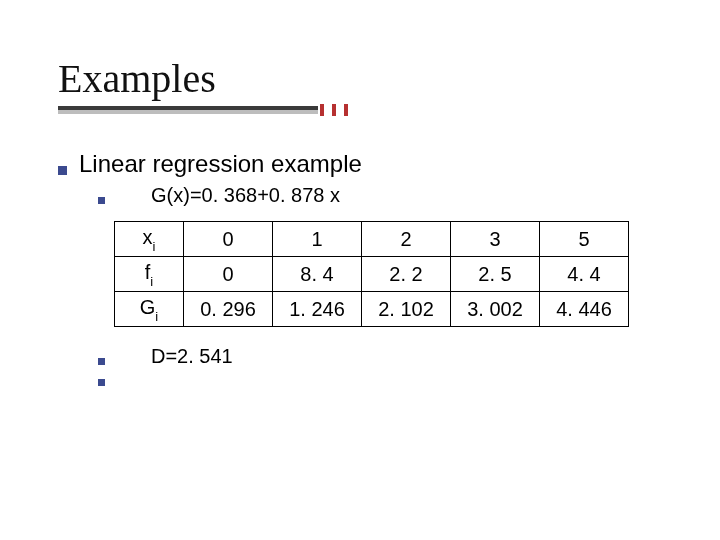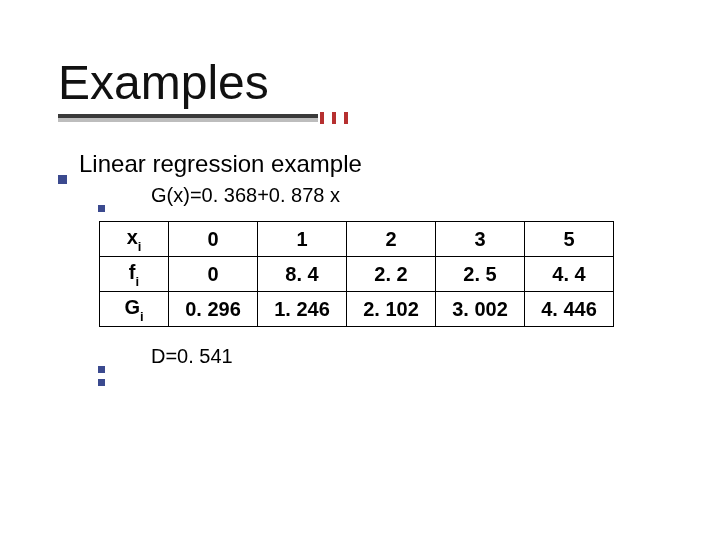--- a/index.html
+++ b/index.html
@@ -17,22 +17,22 @@
     width: 720px;
     height: 540px;
     box-sizing: border-box;
   }
   .title-block {
     position: absolute;
     left: 58px;
     top: 58px;
   }
   .title-text {
-    font-family: Liberation Sans, sans-serif;
-    font-size: 48px;
+    font-family: Liberation Serif, serif;
+    font-size: 40px;
     line-height: 1.05;
     color: #111;
   }
   .title-underline {
     margin-top: 6px;
     height: 6px;
     width: 310px;
     position: relative;
   }
   .title-underline .bar-dark {
@@ -63,21 +63,21 @@
   .title-underline .tick.t3 { left: 286px; }
 
   .content {
     position: absolute;
     left: 58px;
     top: 150px;
     width: 620px;
   }
   .row {
     display: flex;
-    align-items: flex-end;
+    align-items: center;
     margin-bottom: 6px;
   }
   .bullet {
     width: 9px;
     height: 9px;
     background: #3b4a8f;
     flex: 0 0 auto;
     position: relative;
     top: 6px;
   }
@@ -93,24 +93,23 @@
   .lvl2 {
     margin-left: 40px;
     gap: 36px;
   }
   .lvl2-text {
     margin-left: 10px;
     font-size: 20px;
   }
 
   .table-wrap {
-    margin-left: 41px;
+    margin-left: 56px;
     margin-top: 14px;
     margin-bottom: 18px;
-    font-weight: bold;
   }
   table.data {
     border-collapse: collapse;
   }
   table.data td {
     border: 1.5px solid #000;
     padding: 3px 10px;
     font-size: 20px;
     text-align: center;
     min-width: 68px;
@@ -194,21 +193,21 @@
           <td>2. 102</td>
           <td>3. 002</td>
           <td>4. 446</td>
         </tr>
       </tbody>
         </table>
     </div>
 
     <div class="row lvl2">
       <div class="bullet small"></div>
-      <div class="lvl2-text">D=0. 541</div>
+      <div class="lvl2-text">D=2. 541</div>
     </div>
 
     <div class="row lvl2">
       <div class="bullet small"></div>
     </div>
 
   </div>
 
 </div>
 

